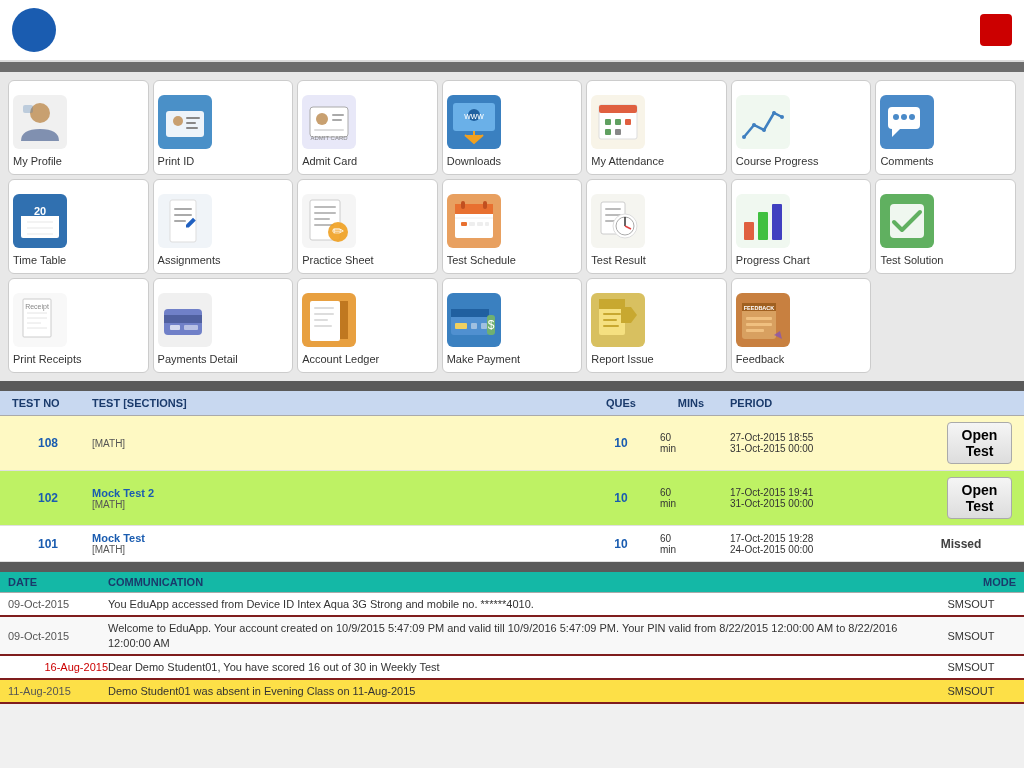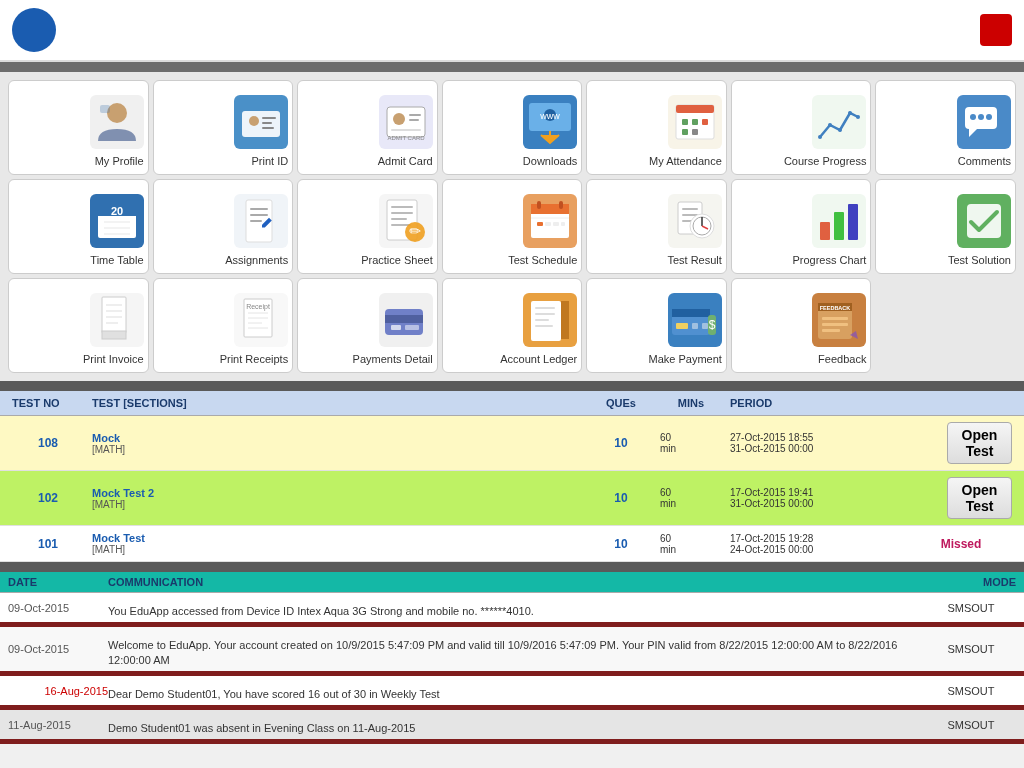--- a/index.html
+++ b/index.html
@@ -32,21 +32,21 @@
       font-size: 13px; font-weight: bold; letter-spacing: 0.5px;
     }
 
     
     #icon-grid {
       background: #e8e8e8; padding: 8px; display: grid;
       grid-template-columns: repeat(7, 1fr); gap: 4px;
     }
     .icon-item {
       background: white; border: 1px solid #ccc; border-radius: 6px;
-      display: flex; flex-direction: column; align-items: flex-end;
+      display: flex; flex-direction: column; align-items: flex-start;
       padding: 8px 4px 0; cursor: pointer; text-align: center;
       min-height: 95px; justify-content: center; gap: 6px;
     }
     .icon-img {
       width: 54px; height: 54px; display: flex; align-items: center; justify-content: center;
       font-size: 32px;
     }
     .icon-label { font-size: 11px; color: #333; font-weight: normal; line-height: 1.2; }
 
     
@@ -73,37 +73,37 @@
     .test-name { font-weight: bold; color: #1a5cb0; font-size: 11px; }
     .test-section { color: #555; font-size: 10px; }
     .que-val { text-align: center; color: #1a5cb0; font-weight: bold; }
     .min-val { text-align: left; font-size: 10px; color: #333; }
     .period-val { font-size: 10px; color: #333; }
     .open-test-btn {
       background: linear-gradient(to bottom, #f5f5f5, #ddd);
       border: 1px solid #aaa; border-radius: 4px;
       padding: 4px 10px; font-size: 14px; cursor: pointer; font-weight: bold; margin-left: 37px;
     }
-    .missed-label { color: #be185d; font-weight: bold; text-align: center; }
+    .missed-label { color: #404040; font-weight: bold; text-align: center; }
 
     
     #notifications { background: white; }
     .notif-header-row {
       display: grid; grid-template-columns: 100px 1fr 90px;
       background: #14b8a6; border-bottom: 1px solid #aaa;
       padding: 4px 8px; font-weight: bold; font-size: 11px; color: #1a3a6b;
     }
     .notif-data-row {
       display: grid; grid-template-columns: 100px 1fr 90px;
-      border-bottom: 5px solid #7f1d1d; padding: 4px 8px;
+      border-bottom: 2px solid #7f1d1d; padding: 4px 8px;
       font-size: 11px; align-items: center;
     }
     .notif-date { color: #555; }
     .notif-date.red { color: #cc0000; text-align: right; }
-    .notif-msg { color: #333; line-height: 1.3; padding-right: 8px; margin-top: 7px; }
+    .notif-msg { color: #333; line-height: 1.3; padding-right: 8px; }
     .notif-mode { color: #333; text-align: center; }
   </style>
 </head>
 <body>
 
 <div id="header">
   <div id="header-left">
     <div id="logo-circle">
       <span></span>
     </div>
@@ -305,34 +305,20 @@
           <rect width="54" height="54" rx="6" fill="#60b060"></rect>
           <rect x="10" y="10" width="34" height="34" rx="4" fill="white" opacity="0.9"></rect>
           <polyline points="14,28 22,36 40,18" stroke="#60b060" stroke-width="4" fill="none" stroke-linecap="round" stroke-linejoin="round"></polyline>
         </svg>
       </div>
       <div class="icon-label">Test Solution</div>
     </div>
     <div class="icon-item">
       <div class="icon-img">
         <svg width="54" height="54" viewBox="0 0 54 54">
-          <rect width="54" height="54" rx="6" fill="#f5f5f5"></rect>
-          <rect x="12" y="4" width="24" height="36" rx="1" fill="white" stroke="#ccc"></rect>
-          <rect x="12" y="38" width="24" height="8" rx="0" fill="#e0e0e0" stroke="#ccc"></rect>
-          <line x1="16" y1="12" x2="32" y2="12" stroke="#ddd" stroke-width="1"></line>
-          <line x1="16" y1="18" x2="32" y2="18" stroke="#ddd" stroke-width="1"></line>
-          <line x1="16" y1="24" x2="32" y2="24" stroke="#ddd" stroke-width="1"></line>
-          <line x1="16" y1="30" x2="28" y2="30" stroke="#ddd" stroke-width="1"></line>
-        </svg>
-      </div>
-      <div class="icon-label">Print Invoice</div>
-    </div>
-    <div class="icon-item">
-      <div class="icon-img">
-        <svg width="54" height="54" viewBox="0 0 54 54">
           <rect width="54" height="54" rx="6" fill="#f8f8f8"></rect>
           <rect x="10" y="6" width="28" height="38" rx="1" fill="white" stroke="#ccc"></rect>
           <text x="24" y="16" font-size="7" text-anchor="middle" fill="#888">Receipt</text>
           <line x1="14" y1="20" x2="34" y2="20" stroke="#ddd" stroke-width="0.8"></line>
           <line x1="14" y1="25" x2="34" y2="25" stroke="#ddd" stroke-width="0.8"></line>
           <line x1="14" y1="30" x2="28" y2="30" stroke="#ddd" stroke-width="0.8"></line>
           <line x1="14" y1="35" x2="34" y2="35" stroke="#ddd" stroke-width="0.8"></line>
         </svg>
       </div>
       <div class="icon-label">Print Receipts</div>
@@ -370,20 +356,35 @@
           <rect x="4" y="16" width="38" height="26" rx="3" fill="#5090d0"></rect>
           <rect x="4" y="16" width="38" height="8" fill="#2060a0"></rect>
           <rect x="8" y="30" width="12" height="6" rx="1" fill="#f0d060"></rect>
           <rect x="24" y="30" width="6" height="6" rx="1" fill="#a0c0e0"></rect>
           <rect x="34" y="30" width="6" height="6" rx="1" fill="#a0c0e0"></rect>
           <rect x="40" y="22" width="8" height="20" rx="3" fill="#70b070"></rect>
           <text x="44" y="36" font-size="12" text-anchor="middle" fill="white">$</text>
         </svg>
       </div>
       <div class="icon-label">Make Payment</div>
+    </div>
+    <div class="icon-item">
+      <div class="icon-img">
+        <svg width="54" height="54" viewBox="0 0 54 54">
+          <rect width="54" height="54" rx="6" fill="#d8c060"></rect>
+          <rect x="8" y="6" width="26" height="36" rx="2" fill="#f5e080"></rect>
+          <rect x="8" y="6" width="26" height="10" fill="#c8a830"></rect>
+          <rect x="12" y="20" width="18" height="2" rx="1" fill="#c8a830"></rect>
+          <rect x="12" y="26" width="14" height="2" rx="1" fill="#c8a830"></rect>
+          <rect x="12" y="32" width="16" height="2" rx="1" fill="#c8a830"></rect>
+          <path d="M30 30 L40 30 L46 22 L40 14 L30 14 Z" fill="#c8a830"></path>
+          <circle cx="44" cy="22" r="0" fill="transparent"></circle>
+        </svg>
+      </div>
+      <div class="icon-label">Report Issue</div>
     </div>
     <div class="icon-item">
       <div class="icon-img">
         <svg width="54" height="54" viewBox="0 0 54 54">
           <rect width="54" height="54" rx="6" fill="#c88040"></rect>
           <rect x="6" y="10" width="34" height="36" rx="3" fill="#d8a060"></rect>
           <rect x="6" y="10" width="34" height="8" fill="#a06020"></rect>
           <text x="23" y="17" font-size="5.5" text-anchor="middle" fill="white" font-weight="bold">FEEDBACK</text>
           <rect x="10" y="24" width="26" height="3" rx="1" fill="#f0c080"></rect>
           <rect x="10" y="30" width="26" height="3" rx="1" fill="#f0c080"></rect>
@@ -404,21 +405,20 @@
     <div>TEST [SECTIONS]</div>
     <div style="text-align:center">QUEs</div>
     <div style="text-align:center">MINs</div>
     <div>PERIOD</div>
     <div></div>
   </div>
   <div id="test-rows-container">
       <div class="table-data-row" style="background: #fef9c3;">
         <div class="test-no">108</div>
         <div>
-          <div class="test-name">Mock</div>
           <div class="test-section">[MATH]</div>
         </div>
         <div class="que-val">10</div>
         <div class="min-val">60<br>min</div>
         <div class="period-val">27-Oct-2015 18:55<br>31-Oct-2015 00:00</div>
         <div style="text-align: center;"><button class="open-test-btn">Open Test</button></div>
       </div>
       <div class="table-data-row" style="background: #bef264;">
         <div class="test-no">102</div>
         <div>
@@ -462,19 +462,19 @@
       <div class="notif-data-row" style="background: rgb(248, 248, 248);">
         <div class="notif-date">09-Oct-2015</div>
         <div class="notif-msg">Welcome to EduApp. Your account created on 10/9/2015 5:47:09 PM and valid till 10/9/2016 5:47:09 PM. Your PIN valid from 8/22/2015 12:00:00 AM to 8/22/2016 12:00:00 AM</div>
         <div class="notif-mode">SMSOUT</div>
       </div>
       <div class="notif-data-row" style="background: white;">
         <div class="notif-date red">16-Aug-2015</div>
         <div class="notif-msg">Dear Demo Student01, You have scored 16 out of 30 in Weekly Test</div>
         <div class="notif-mode">SMSOUT</div>
       </div>
-      <div class="notif-data-row" style="background: #e5e5e5;">
+      <div class="notif-data-row" style="background: #fde047;">
         <div class="notif-date">11-Aug-2015</div>
         <div class="notif-msg">Demo Student01 was absent in Evening Class on 11-Aug-2015</div>
         <div class="notif-mode">SMSOUT</div>
       </div>
     </div>
 </div>
 
 </body></html>

